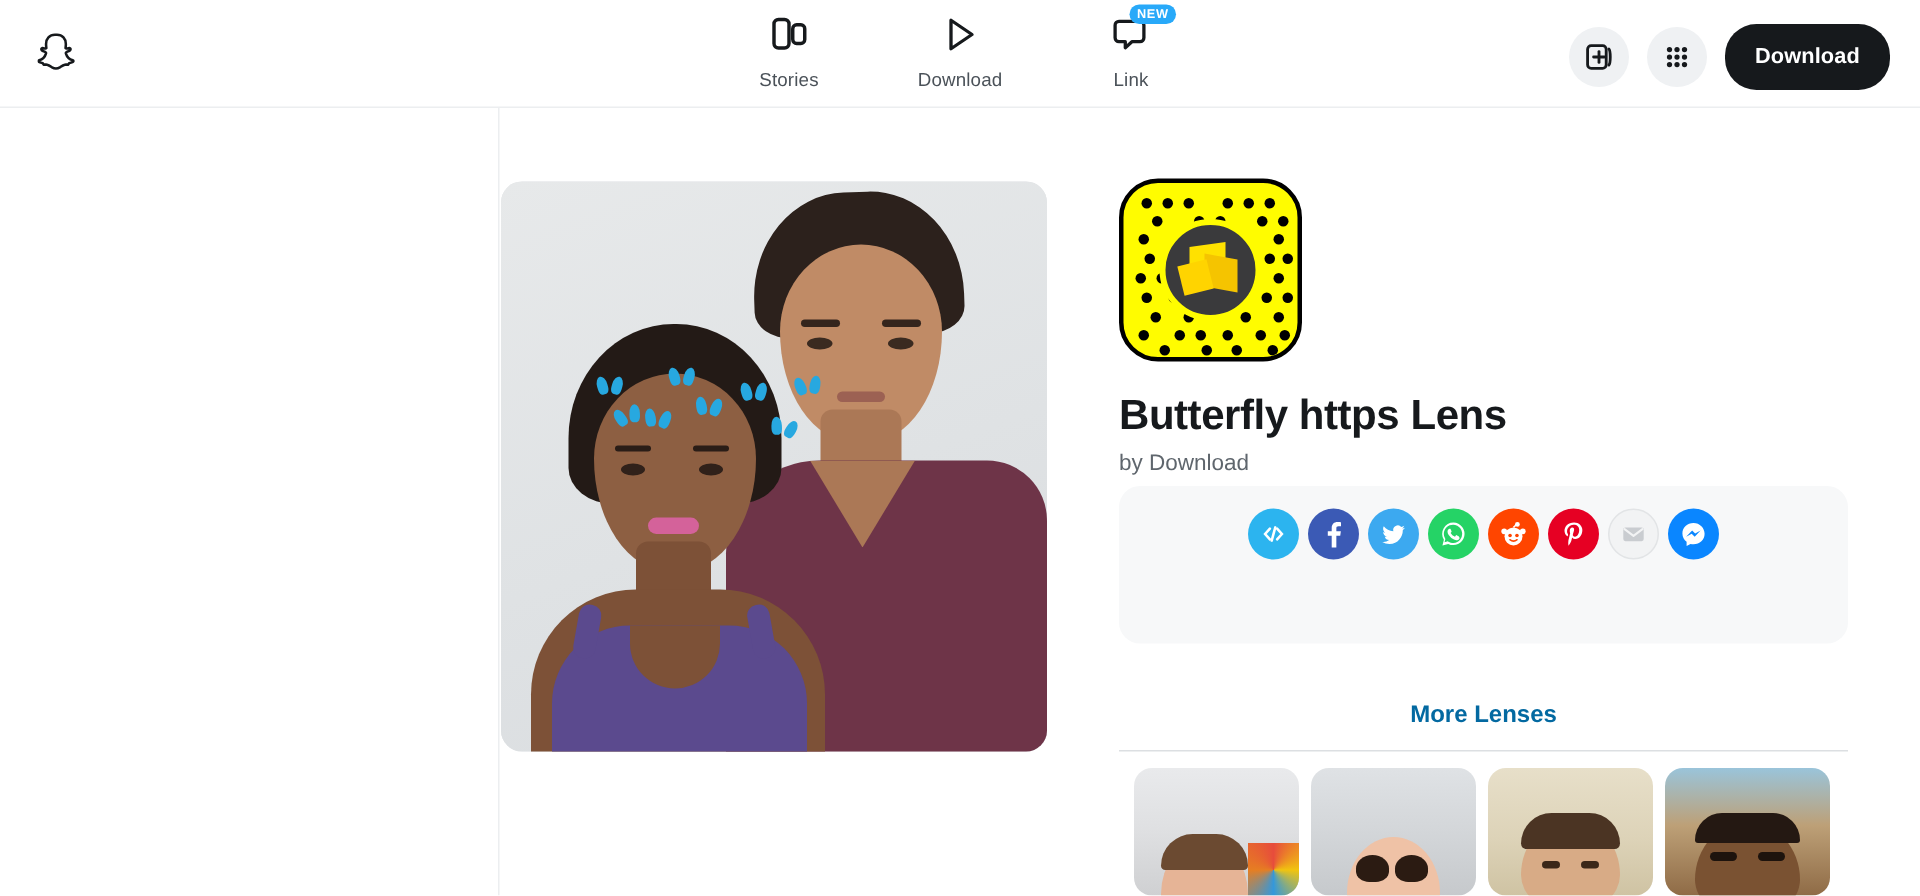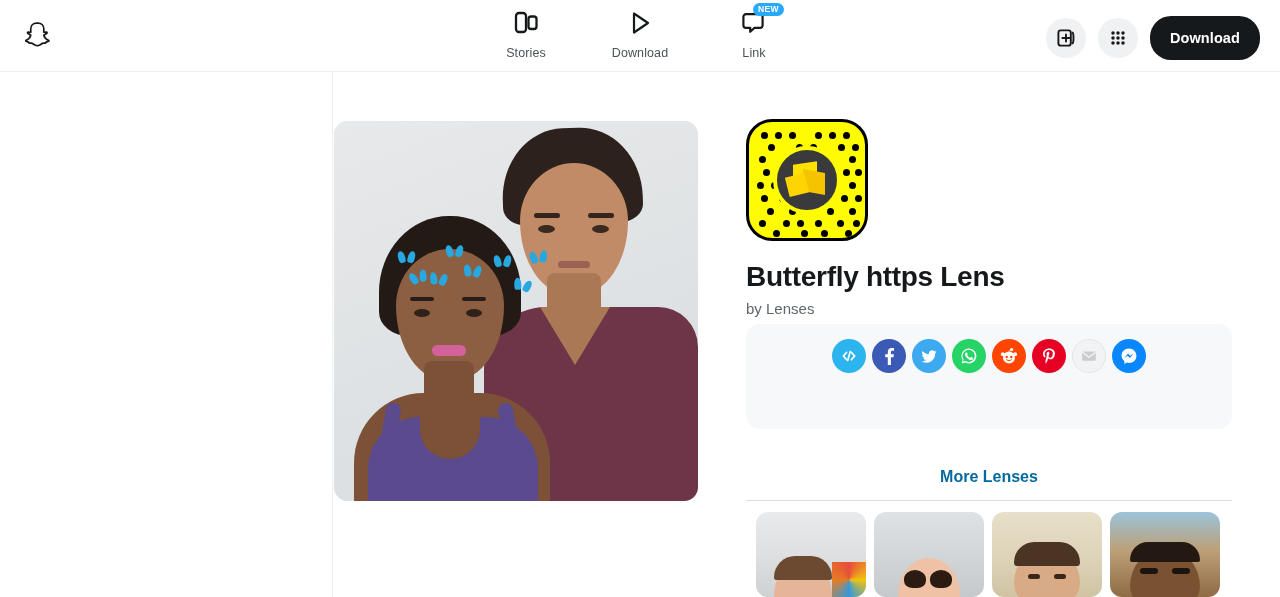--- a/index.html
+++ b/index.html
@@ -693,21 +693,21 @@
       <div class="snapcode-center">
         <div class="ghost-box">
           <span class="b1"></span>
             <span class="b2"></span>
             <span class="b3"></span>
         </div>
       </div>
     </div>
 
     <div class="lens-title">Butterfly https Lens</div>
-    <div class="lens-author">by Lenses</div>
+    <div class="lens-author">by Download</div>
 
     <div class="share-panel">
       <div class="share-icons">
 
         <div class="share-ico" style="background:#2cb4ef">
           <svg width="20" height="20" viewBox="0 0 20 20" fill="none" stroke="#fff" stroke-width="1.7" stroke-linecap="round">
             <path d="M7.6 6.4 4.4 10l3.2 3.6"></path>
               <path d="M12.4 6.4 15.6 10l-3.2 3.6"></path>
               <line x1="11.2" y1="5.6" x2="8.8" y2="14.4"></line>
           </svg>

